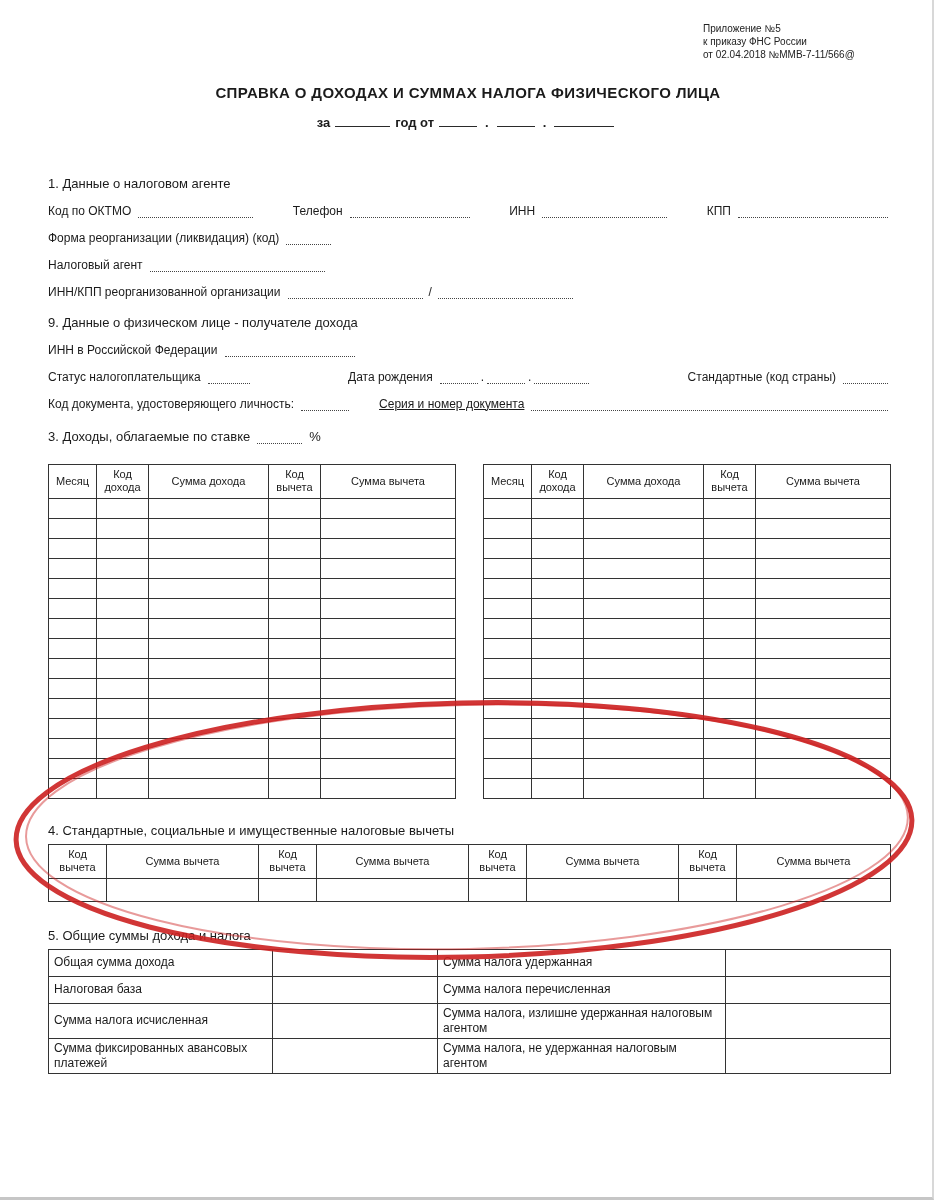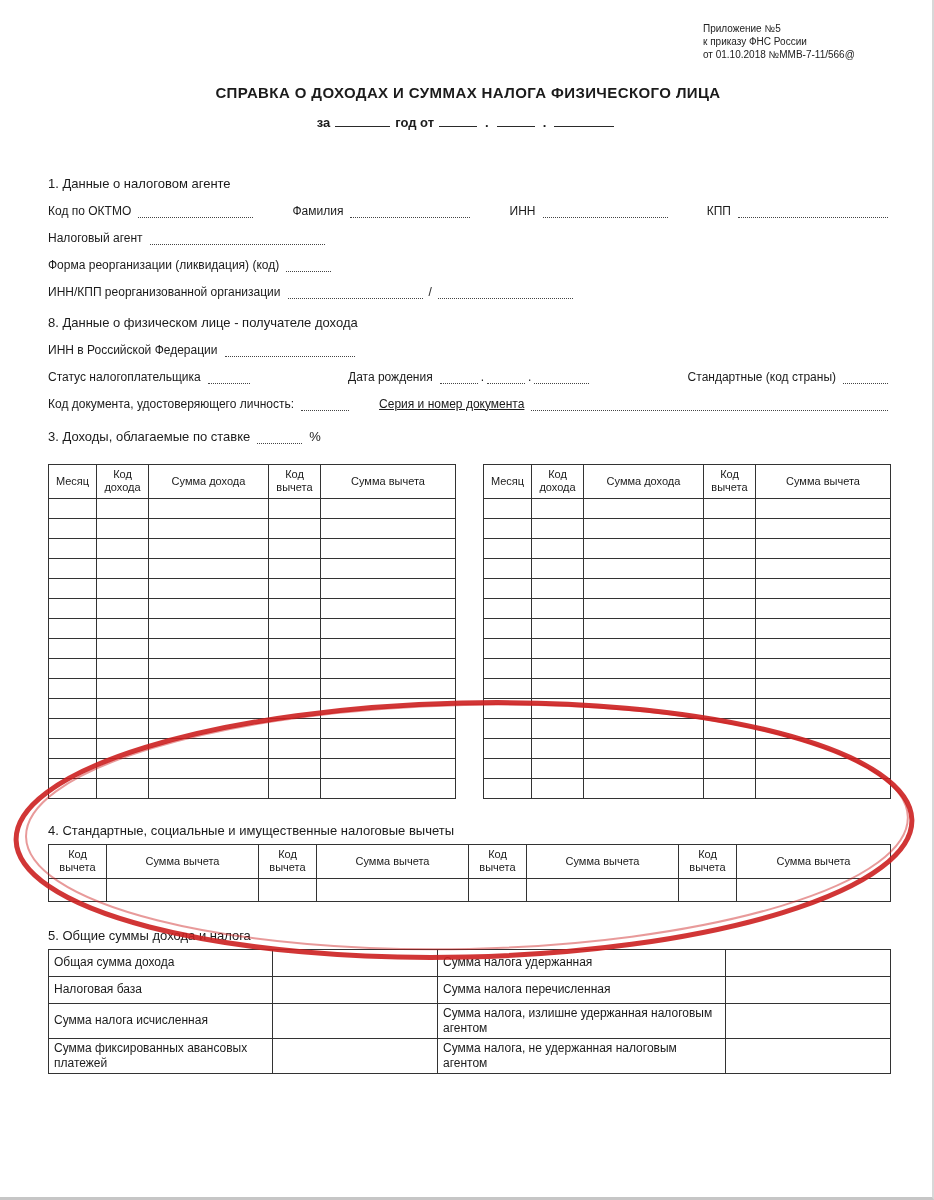--- a/index.html
+++ b/index.html
@@ -57,69 +57,69 @@
   .annotation { position: absolute; left: 0; top: 0; pointer-events: none; z-index: 9; }
 </style>
 </head>
 <body>
 
 <div class="page">
 
   <div class="header-note">
     <div>Приложение №5</div>
     <div>к приказу ФНС России</div>
-    <div>от 01.10.2018 №ММВ-7-11/566@</div>
+    <div>от 02.04.2018 №ММВ-7-11/566@</div>
   </div>
 
   <div class="title">СПРАВКА О ДОХОДАХ И СУММАХ НАЛОГА ФИЗИЧЕСКОГО ЛИЦА</div>
 
   <div class="subtitle">
     <span>за</span><span class="uline w55"></span><span>год</span>
     <span>от</span><span class="uline w38"></span><span class="dot">.</span><span class="uline w38"></span><span class="dot">.</span><span class="uline w60"></span>
   </div>
 
   <div class="sec sec1">1. Данные о налоговом агенте</div>
 
   <div class="frow frow-sb">
     <span class="fgroup">
       <span class="flabel">Код по ОКТМО</span>
       <span class="blank w115"></span>
     </span>
     <span class="fgroup">
-      <span class="flabel">Фамилия</span>
+      <span class="flabel">Телефон</span>
       <span class="blank w120"></span>
     </span>
     <span class="fgroup">
       <span class="flabel">ИНН</span>
       <span class="blank w125"></span>
     </span>
     <span class="fgroup">
       <span class="flabel">КПП</span>
       <span class="blank w150"></span>
     </span>
+  </div>
+
+  <div class="frow">
+    <span class="flabel">Форма реорганизации (ликвидация) (код)</span>
+    <span class="blank w45"></span>
   </div>
 
   <div class="frow">
     <span class="flabel">Налоговый агент</span>
     <span class="blank w175"></span>
-  </div>
-
-  <div class="frow">
-    <span class="flabel">Форма реорганизации (ликвидация) (код)</span>
-    <span class="blank w45"></span>
   </div>
 
   <div class="frow">
     <span class="flabel">ИНН/КПП реорганизованной организации</span>
     <span class="blank w135"></span>
     <span class="slash">/</span>
     <span class="blank w135"></span>
   </div>
 
-  <div class="sec sec2">8. Данные о физическом лице - получателе дохода</div>
+  <div class="sec sec2">9. Данные о физическом лице - получателе дохода</div>
 
   <div class="frow">
     <span class="flabel">ИНН в Российской Федерации</span>
     <span class="blank w130"></span>
   </div>
 
 
   <div class="frow frow-sb">
     <span class="fgroup">
       <span class="flabel">Статус налогоплательщика</span>

